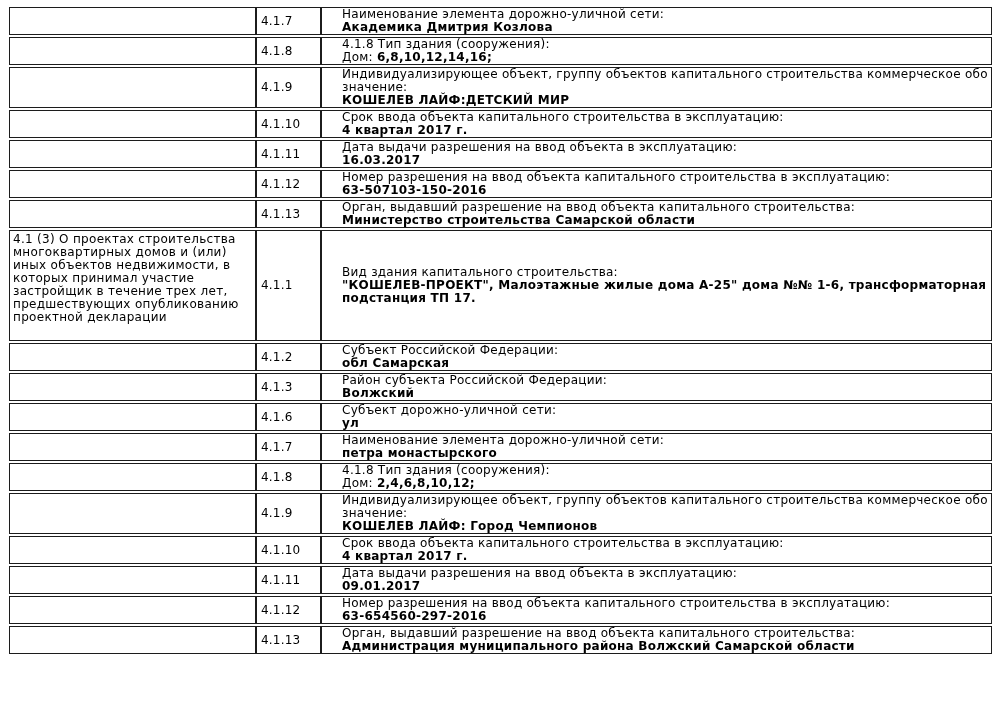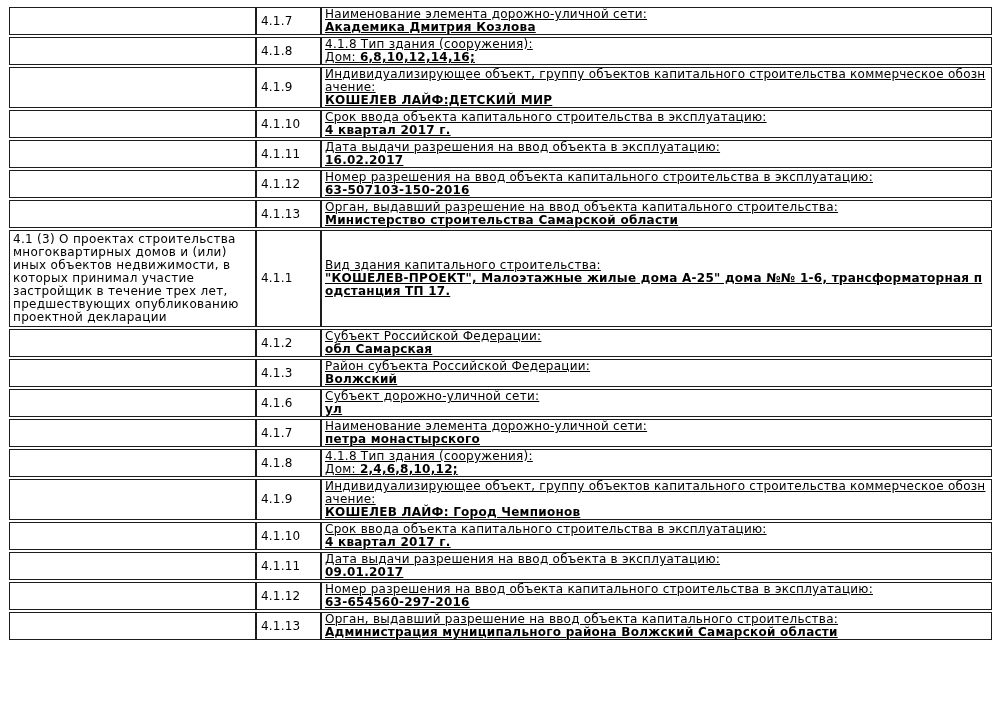--- a/index.html
+++ b/index.html
@@ -23,36 +23,35 @@
   }
   table.decl td {
     box-sizing: border-box;
     border: 1px solid #1c1c1c;
     font-size: 12px;
     line-height: 13px;
     background: #ffffff;
   }
   td.c1 {
     vertical-align: top;
-    padding: 2px 4px 2px 3px;
+    padding: 2px 4px 16px 3px;
     letter-spacing: 0.3px;
     word-break: normal;
   }
   td.c2 {
     vertical-align: middle;
     padding: 0 2px 0 4px;
     font-size: 11.5px;
     letter-spacing: 0.2px;
   }
   td.c3 {
     vertical-align: middle;
-    padding: 0 2px 0 3px;
+    padding: 0 2px 0 20px;
     word-break: break-all;
     letter-spacing: 0.25px;
-    text-decoration: underline;
   }
   td.c3 .label { font-weight: normal; }
   td.c3 .value b { font-weight: bold; }
   td.c3 .value .prefix { font-weight: normal; }
 </style>
 </head>
 <body>
 
 <table class="decl">
   <colgroup>
@@ -91,21 +90,21 @@
         <td class="c3">
           <div class="label">Срок ввода объекта капитального строительства в эксплуатацию:</div>
           <div class="value"><b>4 квартал 2017 г.</b></div>
         </td>
       </tr>
       <tr>
         <td class="c1"></td>
         <td class="c2">4.1.11</td>
         <td class="c3">
           <div class="label">Дата выдачи разрешения на ввод объекта в эксплуатацию:</div>
-          <div class="value"><b>16.02.2017</b></div>
+          <div class="value"><b>16.03.2017</b></div>
         </td>
       </tr>
       <tr>
         <td class="c1"></td>
         <td class="c2">4.1.12</td>
         <td class="c3">
           <div class="label">Номер разрешения на ввод объекта капитального строительства в эксплуатацию:</div>
           <div class="value"><b>63-507103-150-2016</b></div>
         </td>
       </tr>

